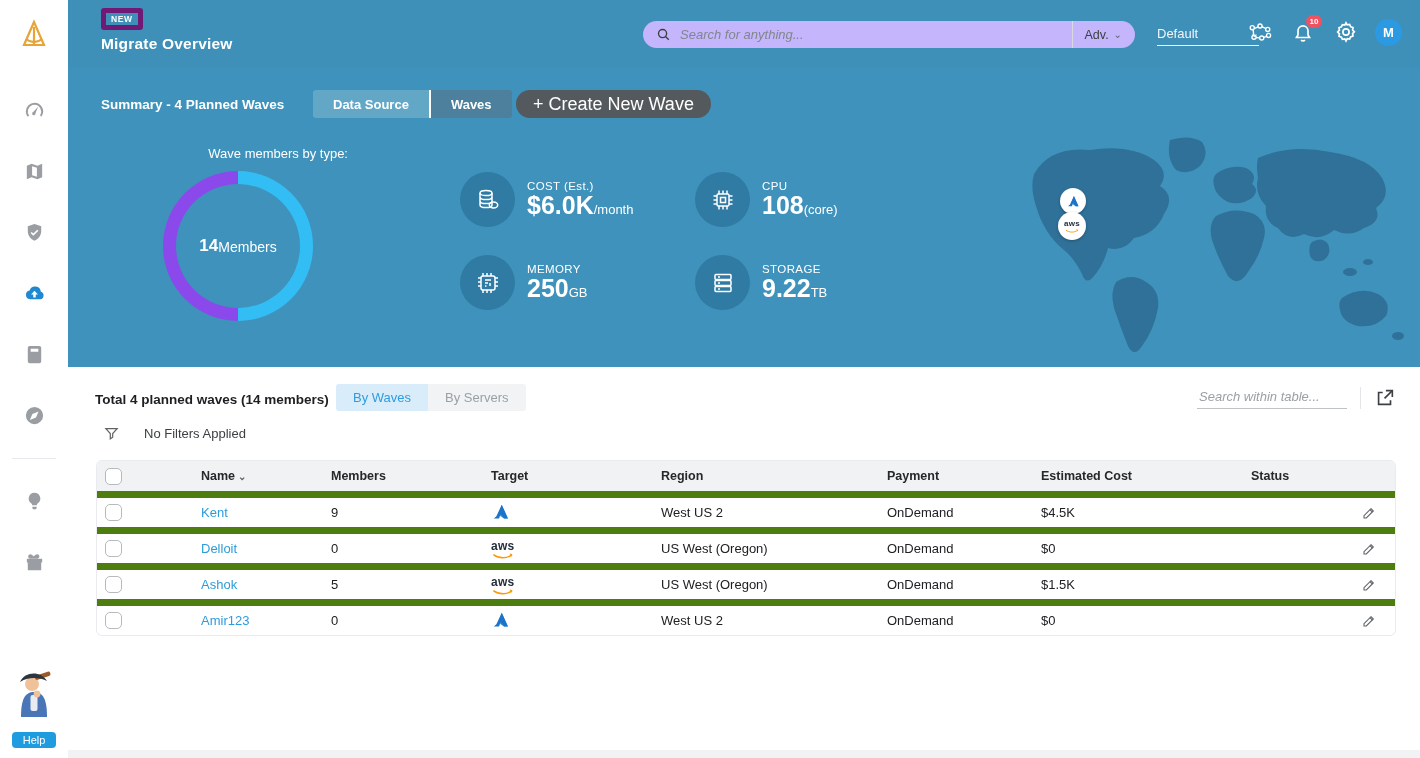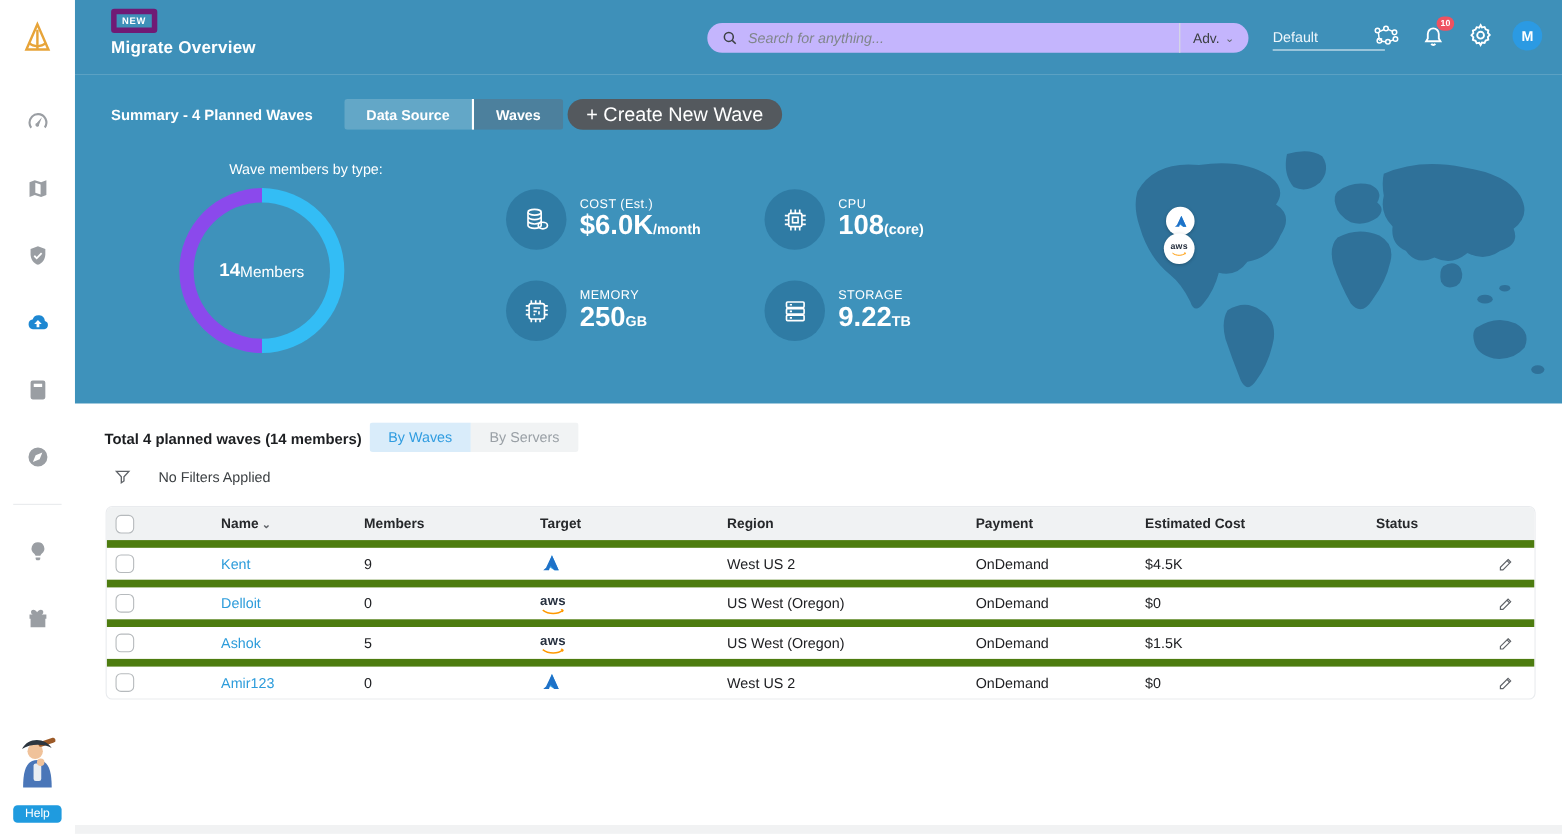--- a/index.html
+++ b/index.html
@@ -51,21 +51,21 @@
   .donut-center { position:absolute; inset:0; display:flex; flex-direction:row; align-items:center; justify-content:center; color:#fff; }
   .donut-center .v { font-size:17px; font-weight:bold; }
   .donut-center .l { font-size:14px; margin-top:2px; }
   .stats { position:absolute; left:392px; top:104px; display:grid; grid-template-columns:235px 235px; row-gap:28px; }
   .stat { display:flex; align-items:center; }
   .stat-circle { width:55px; height:55px; border-radius:50%; background:#2f7ba4; display:flex; align-items:center; justify-content:center; flex:0 0 55px; }
   .stat-circle svg { width:30px; height:30px; stroke:#fff; fill:none; stroke-width:1.5; }
   .stat-text { margin-left:12px; color:#fff; }
   .stat-label { font-size:11.5px; letter-spacing:.4px; }
   .stat-value { font-size:25px; font-weight:bold; line-height:1.1; }
-  .stat-value .unit { font-size:13px; font-weight:bold;text-align:center; }
+  .stat-value .unit { font-size:13px; font-weight:normal;text-align:center; }
   .map-wrap { position:absolute; right:0; top:62px; width:400px; height:238px; }
   .map-wrap svg.world { width:100%; height:100%; }
   .map-marker { position:absolute; background:#fff; border-radius:50%; display:flex; align-items:center; justify-content:center; box-shadow:0 1px 3px rgba(0,0,0,.25); cursor:pointer; }
   .mk-azure { left:40px; top:58px; width:26px; height:26px; }
   .mk-aws { left:38px; top:82px; width:28px; height:28px; }
 
   
   .content { position:absolute; left:68px; top:367px; right:0; bottom:0; background:#fff; }
   .tbl-title { position:absolute; left:27px; top:25px; font-size:13.5px; font-weight:bold; color:#1d1f22; }
   .tbl-tabs { position:absolute; left:268px; top:17px; display:flex; border-radius:3px; overflow:hidden; }
@@ -320,20 +320,31 @@
     </div>
   </div>
 </div>
 
 <div class="content">
   <div class="tbl-title">Total 4 planned waves (14 members)</div>
   <div class="tbl-tabs">
     <div class="tbl-tab on">By Waves</div>
     <div class="tbl-tab off">By Servers</div>
   </div>
+  <div class="tbl-tools">
+    <input class="tbl-search" type="text" placeholder="Search within table..." style="">
+    <div class="tools-div"></div>
+    <div class="export-btn">
+      <svg viewBox="0 0 24 24" fill="none" stroke="#3c4043" stroke-width="1.8">
+          <path d="M9.5 6H5v13h13v-4.5"></path>
+          <path d="M13 4h7v7"></path>
+          <path d="M20 4 11.5 12.5"></path>
+        </svg>
+    </div>
+  </div>
   <div class="filters-row">
     <svg width="17" height="17" viewBox="0 0 24 24" fill="none" stroke="#5f6368" stroke-width="1.7">
         <path d="M4 5h16l-6.3 7v5.3L10.3 19.5v-7.5z"></path>
       </svg>
     <span class="filters-text">No Filters Applied</span>
   </div>
 
   <div class="table">
     <div class="trow head">
       <div>

